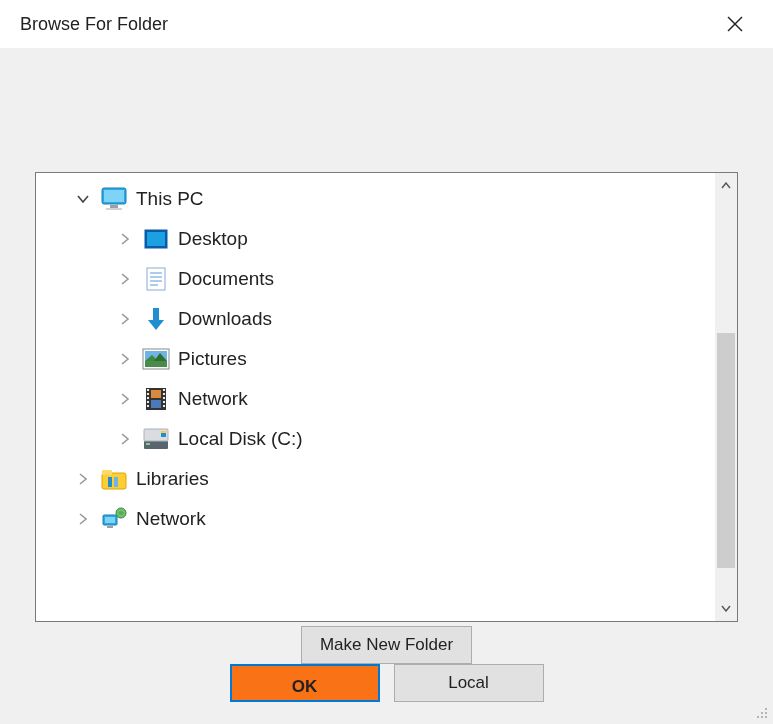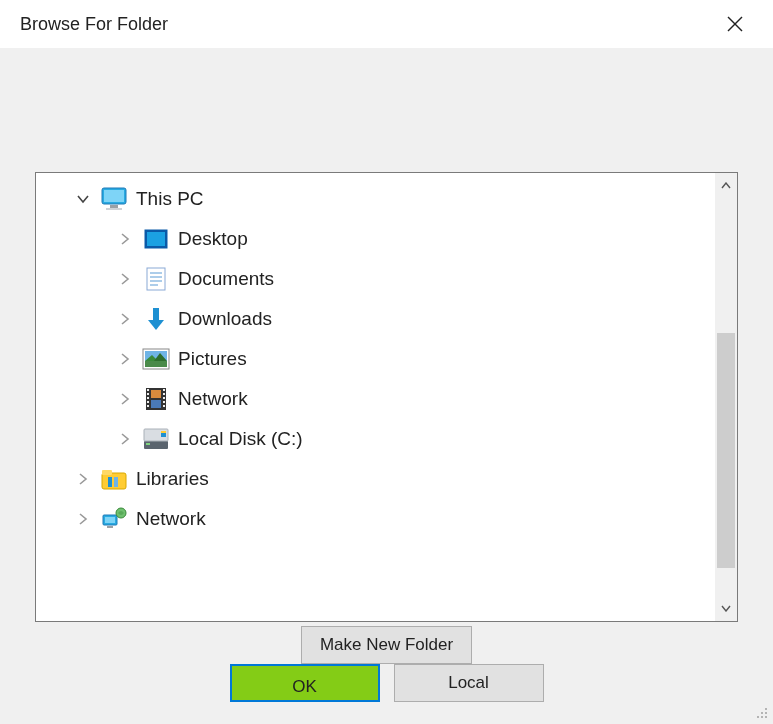--- a/index.html
+++ b/index.html
@@ -134,23 +134,24 @@
     height: 38px;
     font-family: inherit;
     font-size: 17px;
     background: #e1e1e1;
     border: 1px solid #adadad;
     padding: 0 18px;
     cursor: pointer;
     color: #222;
   }
   button.dlg.primary {
-    background: #84cc16;
+    background: #f97316;
     border: 2px solid #0078d7;
     padding: 11px 34px;
+    font-weight: bold;
   }
   button.dlg.wide { min-width: 150px; }
   button.dlg.cancel { min-width: 150px; }
 
   .resize-grip {
     position: absolute;
     right: 2px;
     bottom: 2px;
     width: 16px;
     height: 16px;

